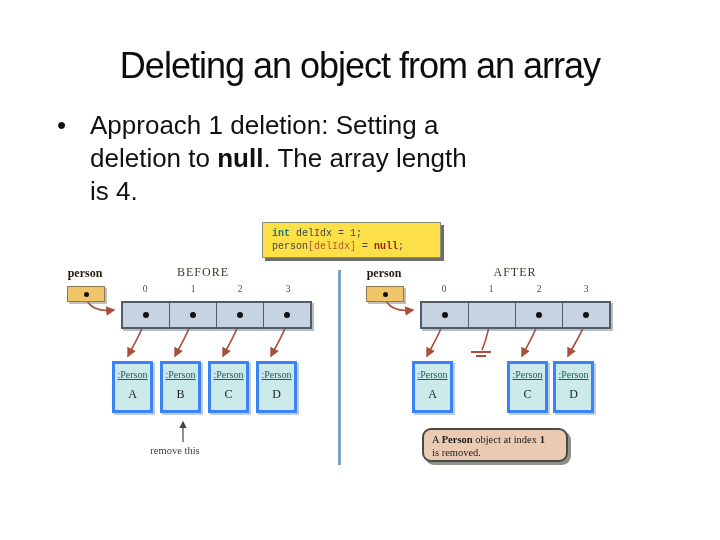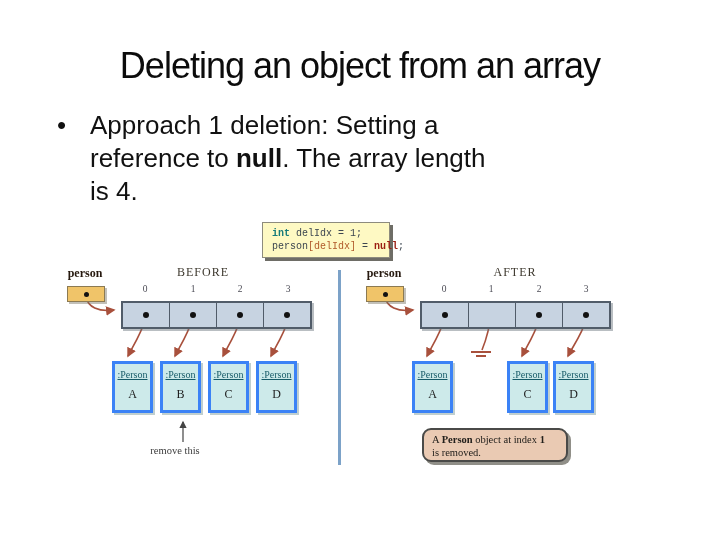--- a/index.html
+++ b/index.html
@@ -6,22 +6,22 @@
   .slide{position:relative;width:720px;height:540px;background:#ffffff;overflow:hidden;
          font-family:"Liberation Sans",sans-serif;border-radius:30px;}
   .title{position:absolute;left:0;top:46px;width:100%;text-align:center;
          font:400 36px/1.1 "Liberation Sans",sans-serif;color:#0c0c0c;letter-spacing:-1px;}
   .bullet-dot{position:absolute;left:57px;top:109px;font:26px/33px "Liberation Sans",sans-serif;color:#111;}
   .bullet-text{position:absolute;left:90px;top:109px;width:520px;
          font:26px/33px "Liberation Sans",sans-serif;color:#111;}
   .bullet-text b{font-weight:bold;}
 
   
-  .code-box{position:absolute;left:262px;top:222px;width:128px;height:36px;box-sizing:border-box;
-         background:#fef9c3;border:1px solid #8d8b7d;box-shadow:3px 3px 0 #6e6d66;
+  .code-box{position:absolute;left:262px;top:222px;width:179px;height:36px;box-sizing:border-box;
+         background:#fde047;border:1px solid #8d8b7d;box-shadow:3px 3px 0 #6e6d66;
          padding:4px 12px 0 9px;font:10px/13px "Liberation Mono",monospace;color:#3c4650;}
   .code-line{white-space:pre;}
   .code-line .kw{color:#157a7a;font-weight:bold;}
   .code-line .idx{color:#b05a2a;text-align:center;}
   .code-line .nul{color:#9b1d12;font-weight:bold;}
 
   
   .ptr-label{position:absolute;top:266px;width:50px;text-align:center;
          font:bold 12px "Liberation Serif",serif;color:#26190f;}
   .ptr-label.b{left:60px;} .ptr-label.a{left:359px;}
@@ -71,21 +71,21 @@
 </head>
 <body>
 
 <div class="slide">
 
   <div class="title">Deleting an object from an array</div>
 
   <div class="bullet-dot">•</div>
   <div class="bullet-text">
     <div>Approach 1 deletion: Setting a</div>
-    <div><span>reference to </span><b>null</b><span>. The array length</span></div>
+    <div><span>deletion to </span><b>null</b><span>. The array length</span></div>
     <div>is 4.</div>
   </div>
 
   <div class="code-box">
     <div class="code-line"><span class="kw">int</span><span> delIdx = 1;</span></div>
     <div class="code-line"><span>person</span><span class="idx">[delIdx]</span><span> = </span><span class="nul">null</span><span>;</span></div>
   </div>
 
   <svg class="overlay" width="720" height="540" viewBox="0 0 720 540">
     <defs>

